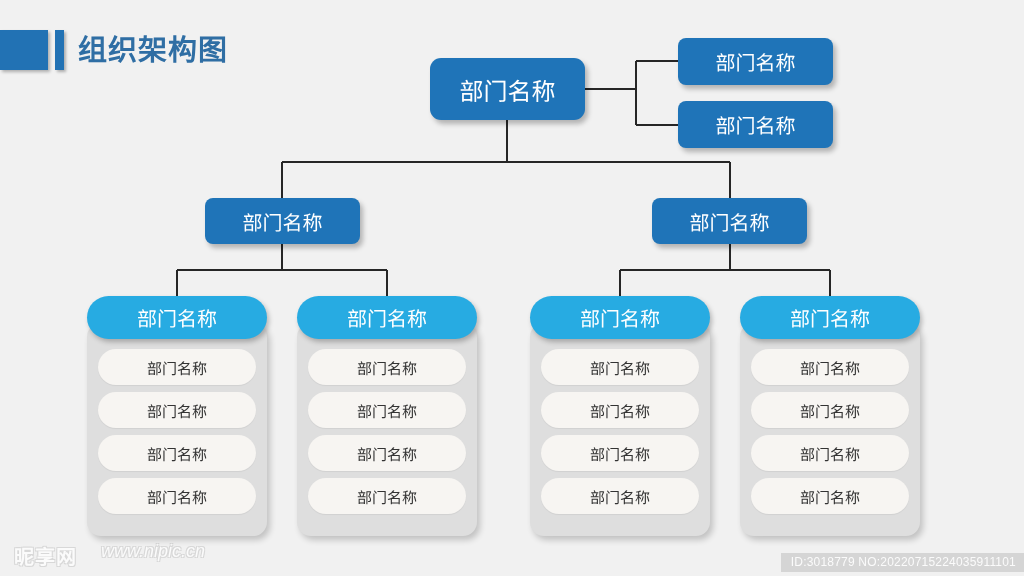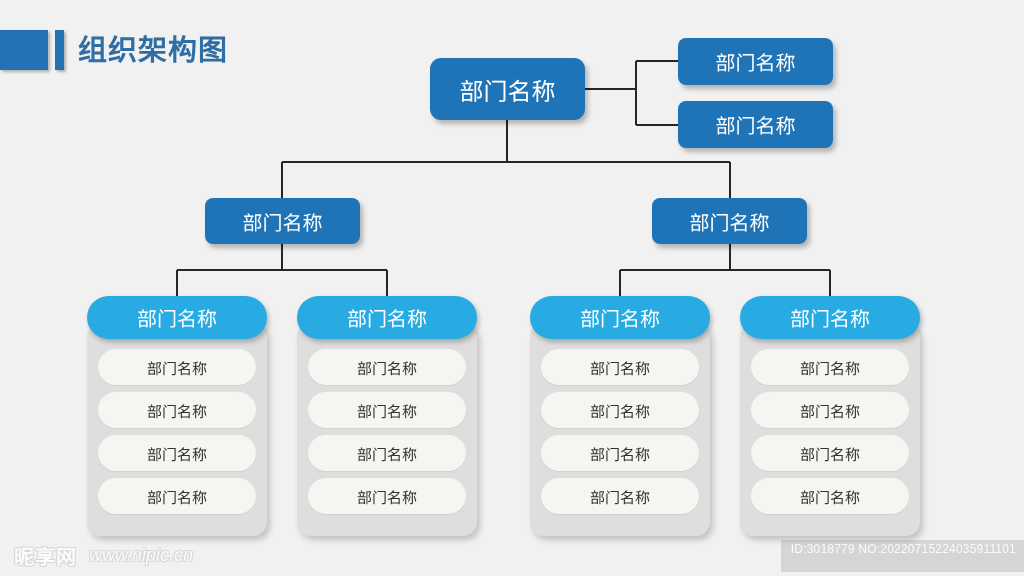--- a/index.html
+++ b/index.html
@@ -156,22 +156,21 @@
     white-space: nowrap;
     box-shadow: 0 1px 1px rgba(0,0,0,0.06);
   }
 
   
   .watermark {
     position: absolute;
     left: 14px;
     bottom: 6px;
     display: flex;
-    align-items: center;
-    gap: 12px;
+    gap: 24px;
     opacity: 0.72;
     pointer-events: none;
   }
   .wm-logo {
     font-size: 20px;
     font-weight: 700;
     color: #ffffff;
     text-shadow:
       -1px -1px 0 #cfcfcf,  1px -1px 0 #cfcfcf,
       -1px  1px 0 #cfcfcf,  1px  1px 0 #cfcfcf;
@@ -184,21 +183,21 @@
     color: #ffffff;
     text-shadow:
       -1px -1px 0 #cfcfcf,  1px -1px 0 #cfcfcf,
       -1px  1px 0 #cfcfcf,  1px  1px 0 #cfcfcf;
   }
 
   .idbar {
     position: absolute;
     right: 0;
     bottom: 4px;
-    padding: 2px 8px 16px 10px;
+    padding: 2px 8px 3px 10px;
     background: rgba(190,190,190,0.55);
     color: #fbfbfb;
     font-size: 12px;
     letter-spacing: 0.2px;
     white-space: nowrap;
     pointer-events: none;
   }
 </style>
 </head>
 <body>

